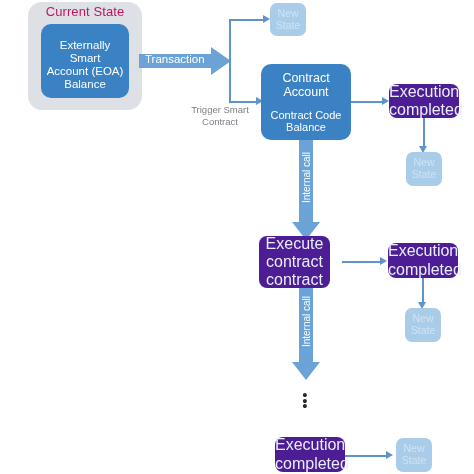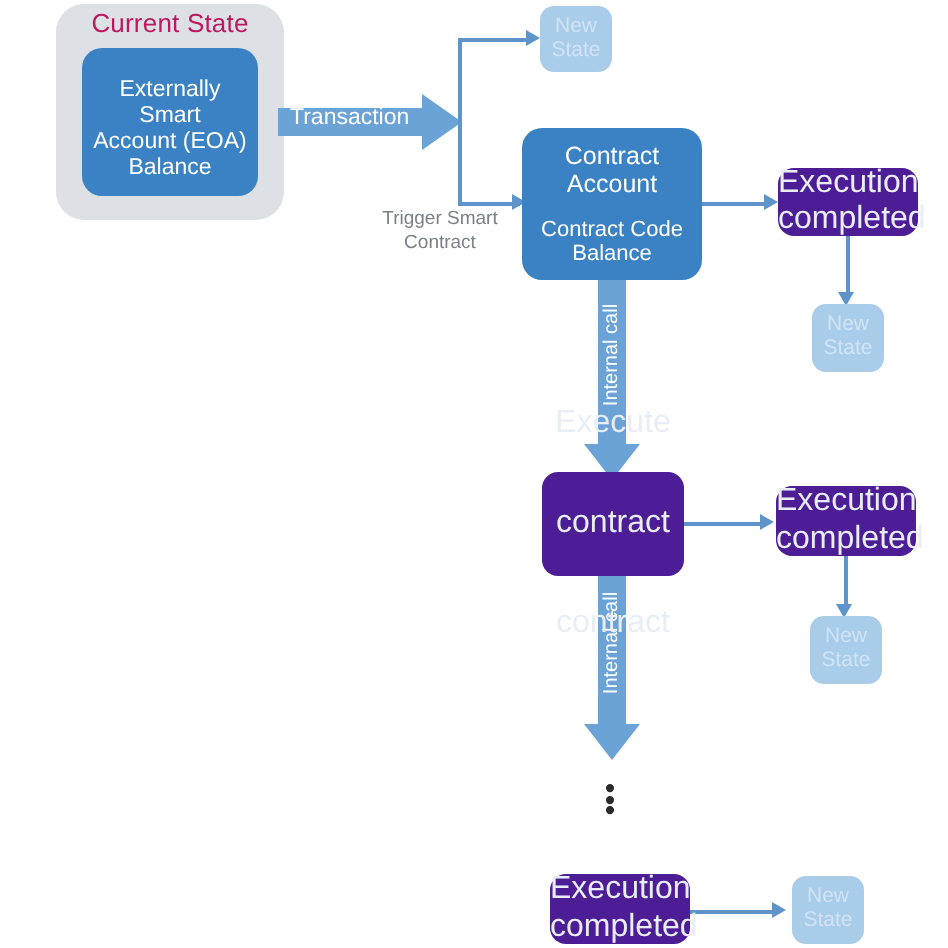--- a/index.html
+++ b/index.html
@@ -227,21 +227,21 @@
     <div class="b-line">New</div>
     <div class="b-line">State</div>
   </div>
 
   <div class="fat-v" style="left:292px;top:138px;width:28px;height:102px;">
     <div class="shaft" style="left:7px;width:14px;height:84px;"></div>
     <div class="head" style="left:0px;top:84px;"></div>
     <div class="lbl" style="left:-20px;top:34px;width:68px;text-align:center;">Internal call</div>
   </div>
 
-  <div class="box navy" style="left:271px;top:236px;width:71px;height:52px;gap:32px;">
+  <div class="box navy" style="left:259px;top:236px;width:71px;height:52px;">
     <div class="b-line">Execute</div>
     <div class="b-line">contract</div>
     <div class="b-line">contract</div>
   </div>
 
   <div class="ln ln-h" style="left:342px;top:261px;width:40px;"></div>
   <div class="arrowhead ah-right" style="left:380px;top:257px;"></div>
 
   <div class="box navy" style="left:388px;top:243px;width:70px;height:35px;">
     <div class="b-line">Execution</div>

